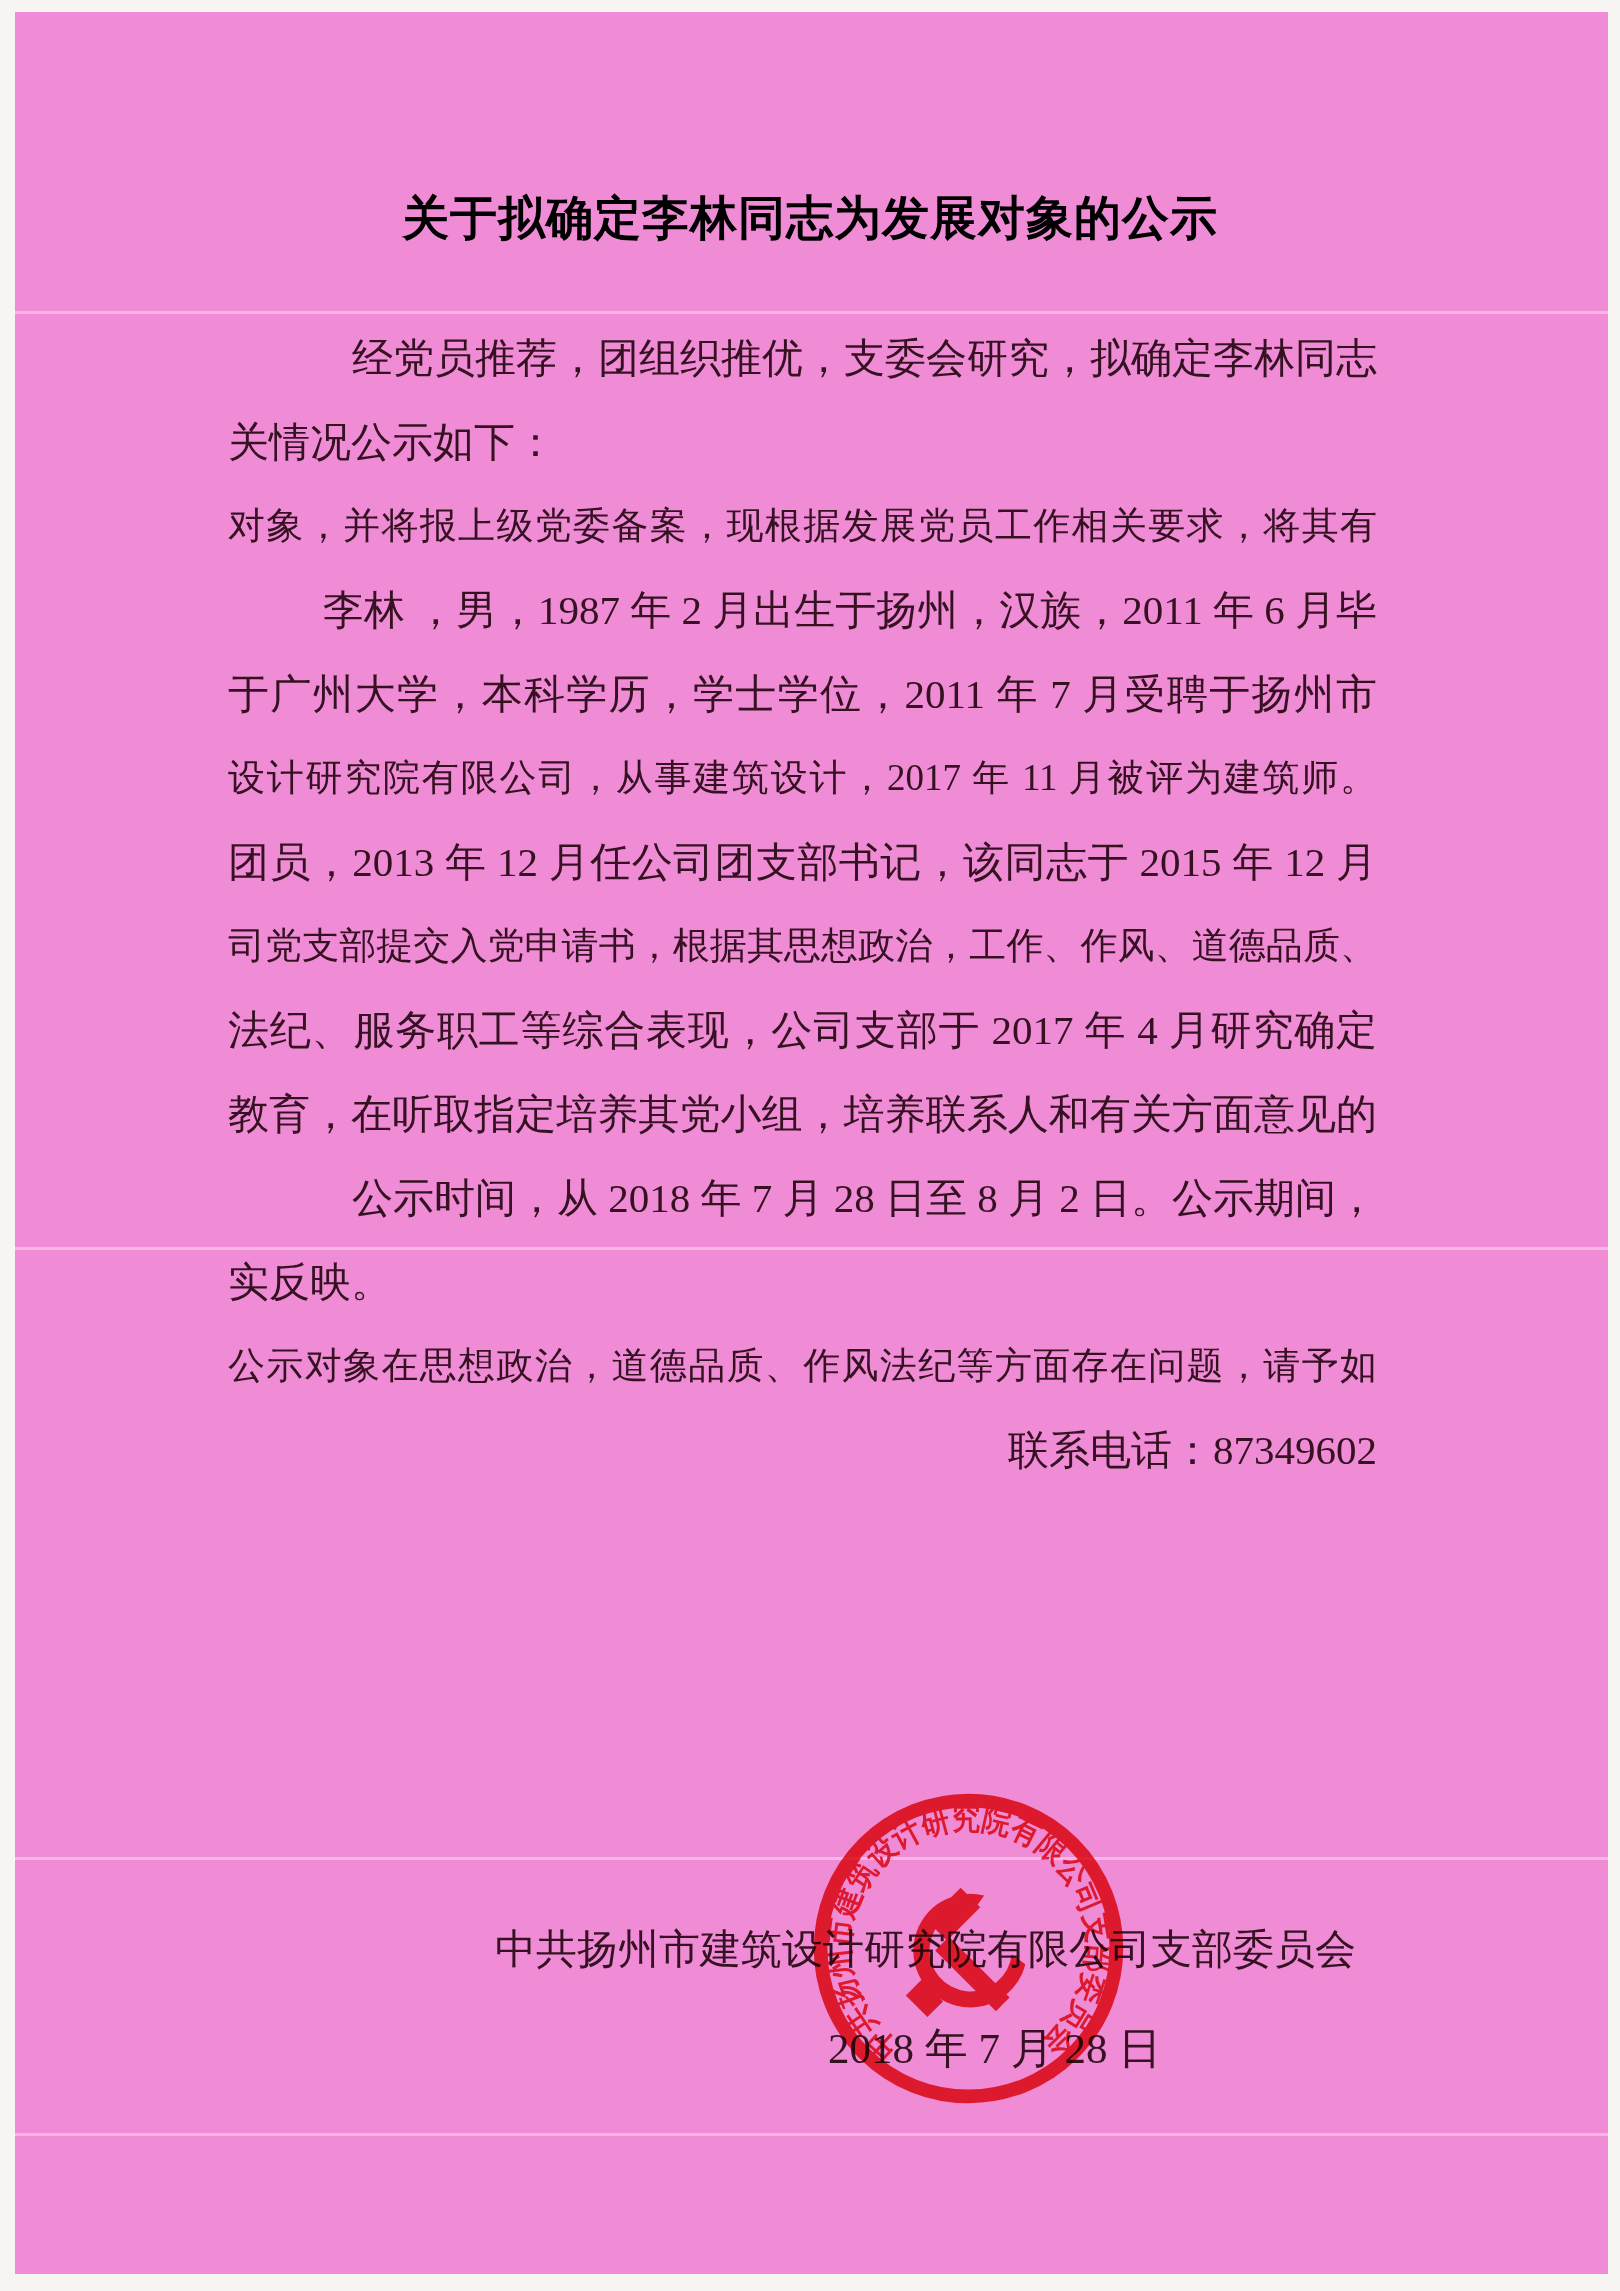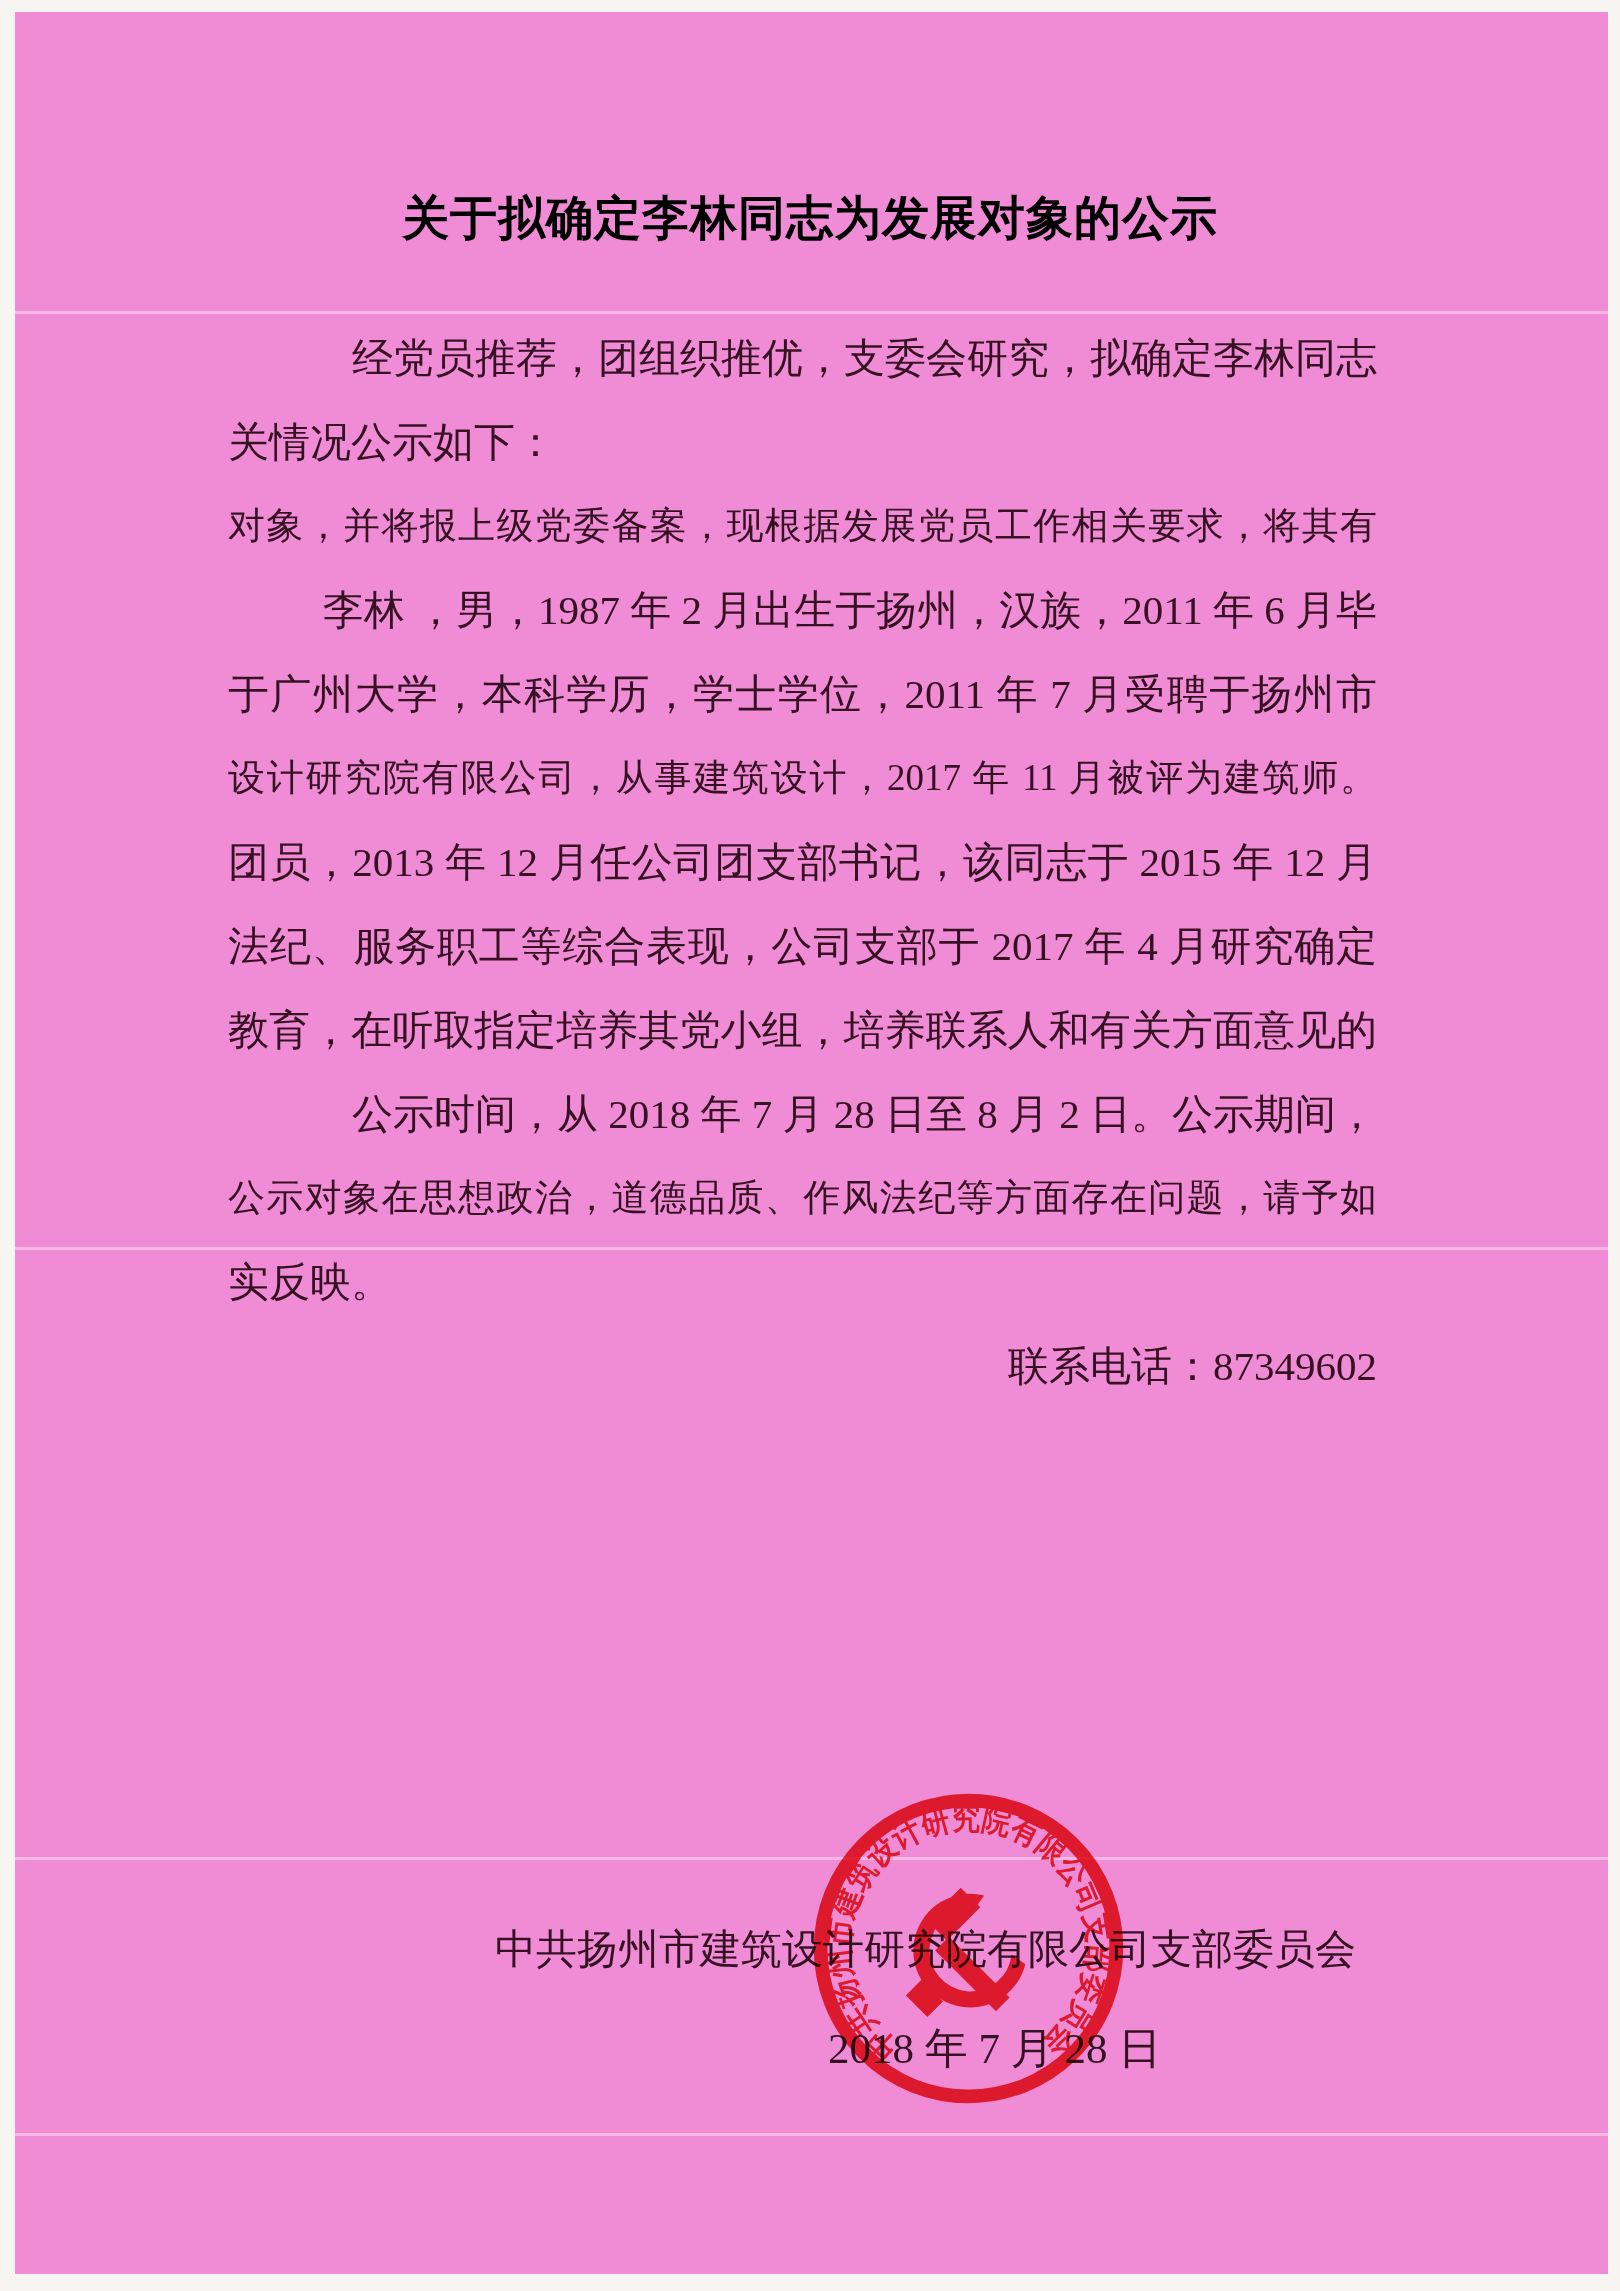--- a/index.html
+++ b/index.html
@@ -59,25 +59,26 @@
 <div class="title">关于拟确定李林同志为发展对象的公示</div>
 
 <div class="bodytext">
   <div class="line indent just">经党员推荐，团组织推优，支委会研究，拟确定李林同志为发展</div>
   <div class="line">关情况公示如下：</div>
   <div class="line tight just">对象，并将报上级党委备案，现根据发展党员工作相关要求，将其有</div>
   <div class="line indent just">李林 ，男，1987 年 2 月出生于扬州，汉族，2011 年 6 月毕业</div>
   <div class="line just">于广州大学，本科学历，学士学位，2011 年 7 月受聘于扬州市建筑</div>
   <div class="line tight just">设计研究院有限公司，从事建筑设计，2017 年 11 月被评为建筑师。</div>
   <div class="line just">团员，2013 年 12 月任公司团支部书记，该同志于 2015 年 12 月向公</div>
+  <div class="line tight just">司党支部提交入党申请书，根据其思想政治，工作、作风、道德品质、</div>
   <div class="line just">法纪、服务职工等综合表现，公司支部于 2017 年 4 月研究确定同意</div>
   <div class="line just">教育，在听取指定培养其党小组，培养联系人和有关方面意见的基础</div>
   <div class="line indent just">公示时间，从 2018 年 7 月 28 日至 8 月 2 日。公示期间，如对</div>
+  <div class="line">实反映。</div>
   <div class="line tight just">公示对象在思想政治，道德品质、作风法纪等方面存在问题，请予如</div>
-  <div class="line">实反映。</div>
   <div class="line indent">联系电话：87349602</div>
 </div>
 
 <div class="signature">中共扬州市建筑设计研究院有限公司支部委员会</div>
 <div class="dateline">2018 年 7 月 28 日</div>
 
 <svg class="seal" viewBox="-170 -170 340 340" xmlns="http://www.w3.org/2000/svg">
   <g fill="#EA2128" stroke="none">
 
     <circle cx="0" cy="0" r="151" fill="none" stroke="#EA2128" stroke-width="14"></circle>

